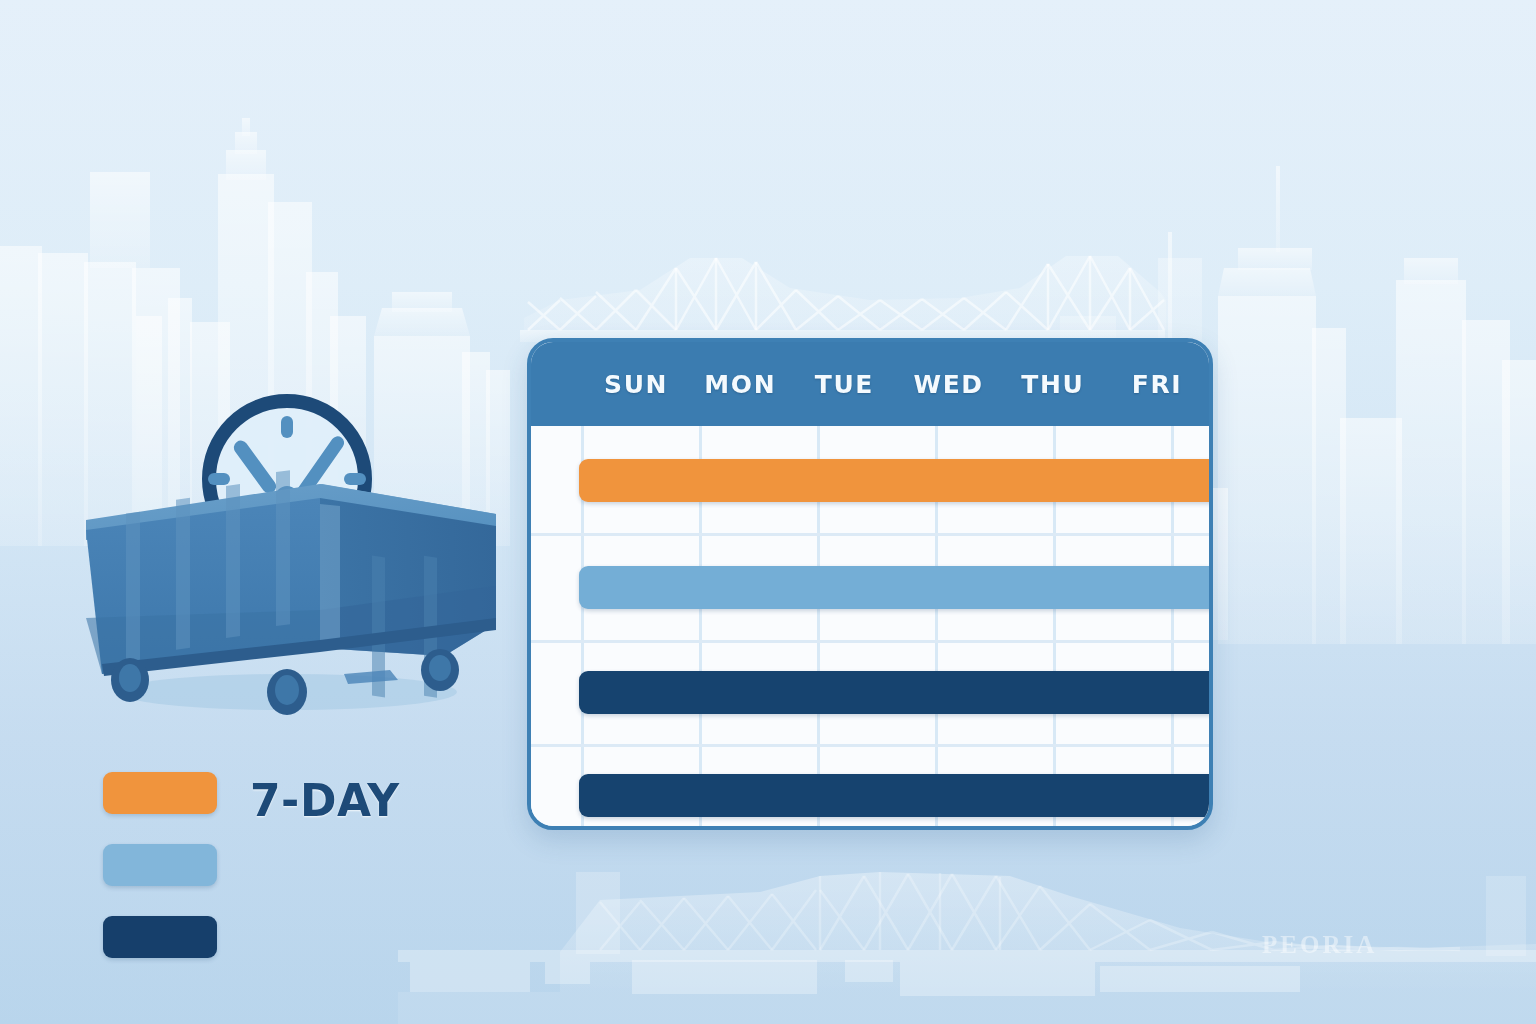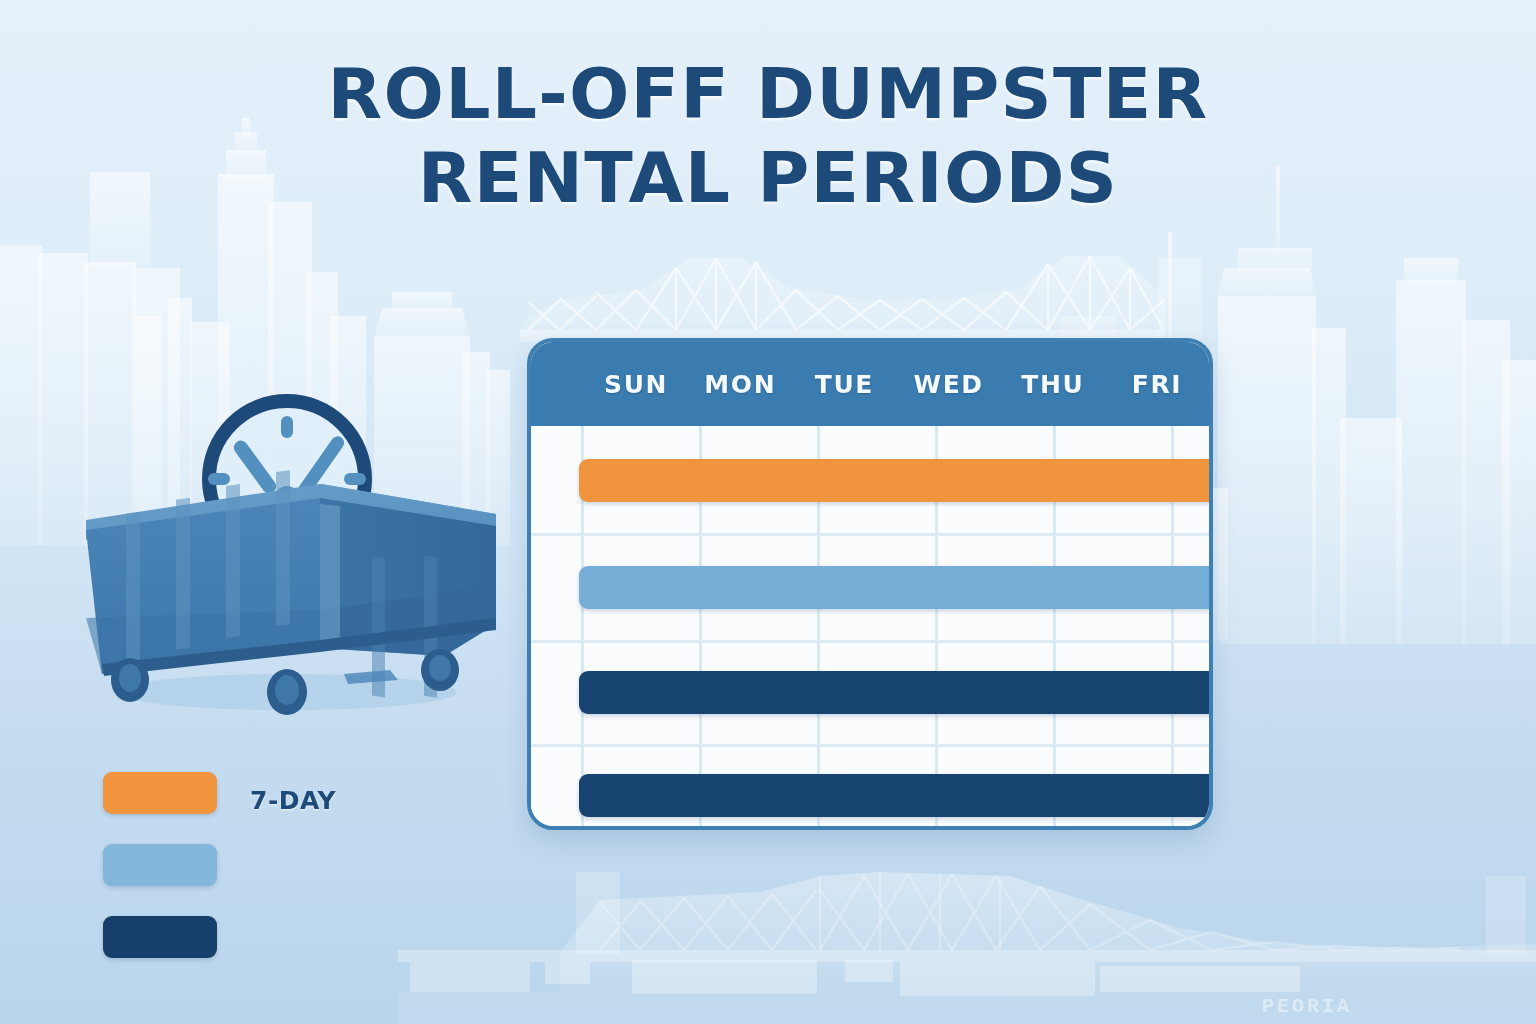--- a/index.html
+++ b/index.html
@@ -145,45 +145,45 @@
     box-shadow: 0 2px 4px rgba(30,70,110,0.2);
     flex: 0 0 auto;
   }
   .sw-7 { background: #f0943d; }
   .sw-14 { background: #82b6da; }
   .sw-30 { background: #163f6b; }
   .legend-label {
     margin-left: 33px;
     font-family: "DejaVu Sans", sans-serif;
     font-weight: bold;
-    font-size: 25px;
+    font-size: 44px;
     letter-spacing: 0.5px;
     color: #1d4a78;
     text-shadow: 0 1px 2px rgba(255,255,255,0.8);
     margin-top: 14px;
   }
 
   
   .illustration {
     position: absolute;
     left: 72px;
     top: 318px;
     width: 430px;
     height: 405px;
     z-index: 4;
   }
 
   
   .watermark {
     position: absolute;
     left: 1262px;
-    top: 995px;
-    font-family: Liberation Mono, monospace;
+    top: 931px;
+    font-family: Liberation Serif, serif;
     font-weight: bold;
-    font-size: 20px;
+    font-size: 25px;
     letter-spacing: 3px;
     color: rgba(255,255,255,0.45);
     z-index: 3;
   }
 </style>
 </head>
 <body>
 
 <div id="stage">
 
@@ -317,24 +317,20 @@
           <rect x="845" y="960" width="48" height="22"></rect>
           <rect x="900" y="962" width="195" height="34"></rect>
           <rect x="1100" y="966" width="200" height="26"></rect>
         </g>
       </g>
 
       <rect x="0" y="0" width="1536" height="1024" fill="url(#bldgGrad)" opacity="0.05"></rect>
     </svg>
   </div>
 
-  <div class="title-block">
-    <span class="title-line">ROLL-OFF DUMPSTER</span>
-    <span class="title-line">RENTAL PERIODS</span>
-  </div>
 
   <div class="illustration">
     <svg width="430" height="405" viewBox="0 0 430 405">
       <defs>
         <linearGradient id="binFrontG" x1="0" y1="0" x2="0" y2="1">
           <stop offset="0%" stop-color="#4b85b8"></stop>
           <stop offset="100%" stop-color="#3d77ab"></stop>
         </linearGradient>
         <linearGradient id="binSideG" x1="0" y1="0" x2="1" y2="0">
           <stop offset="0%" stop-color="#3c74a6"></stop>

